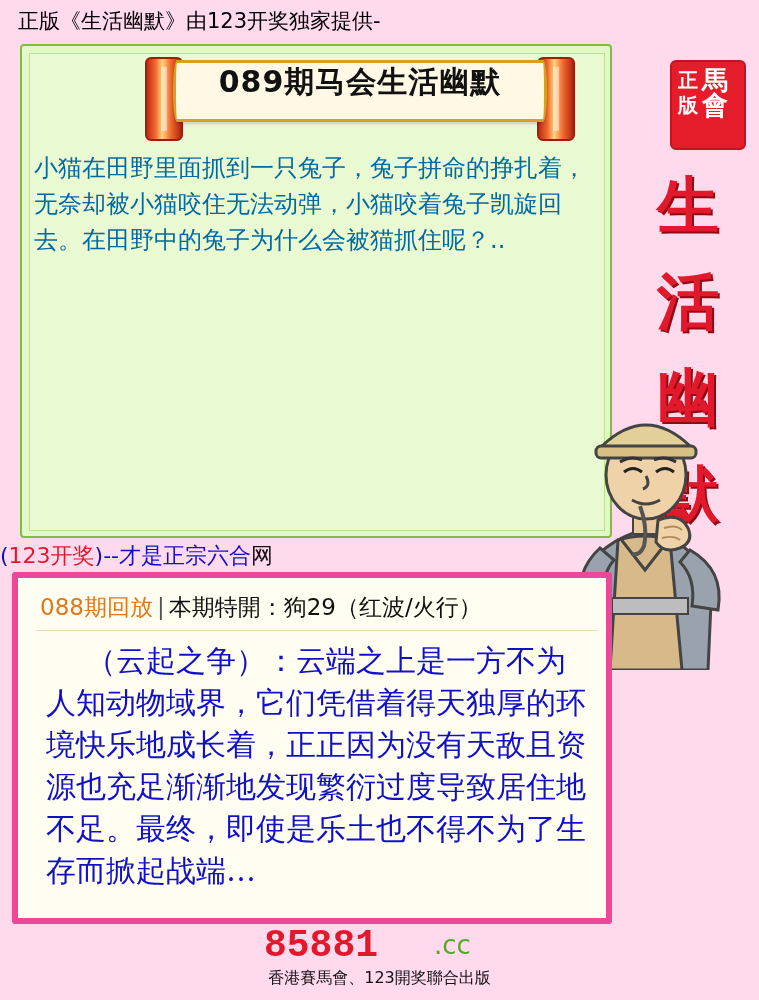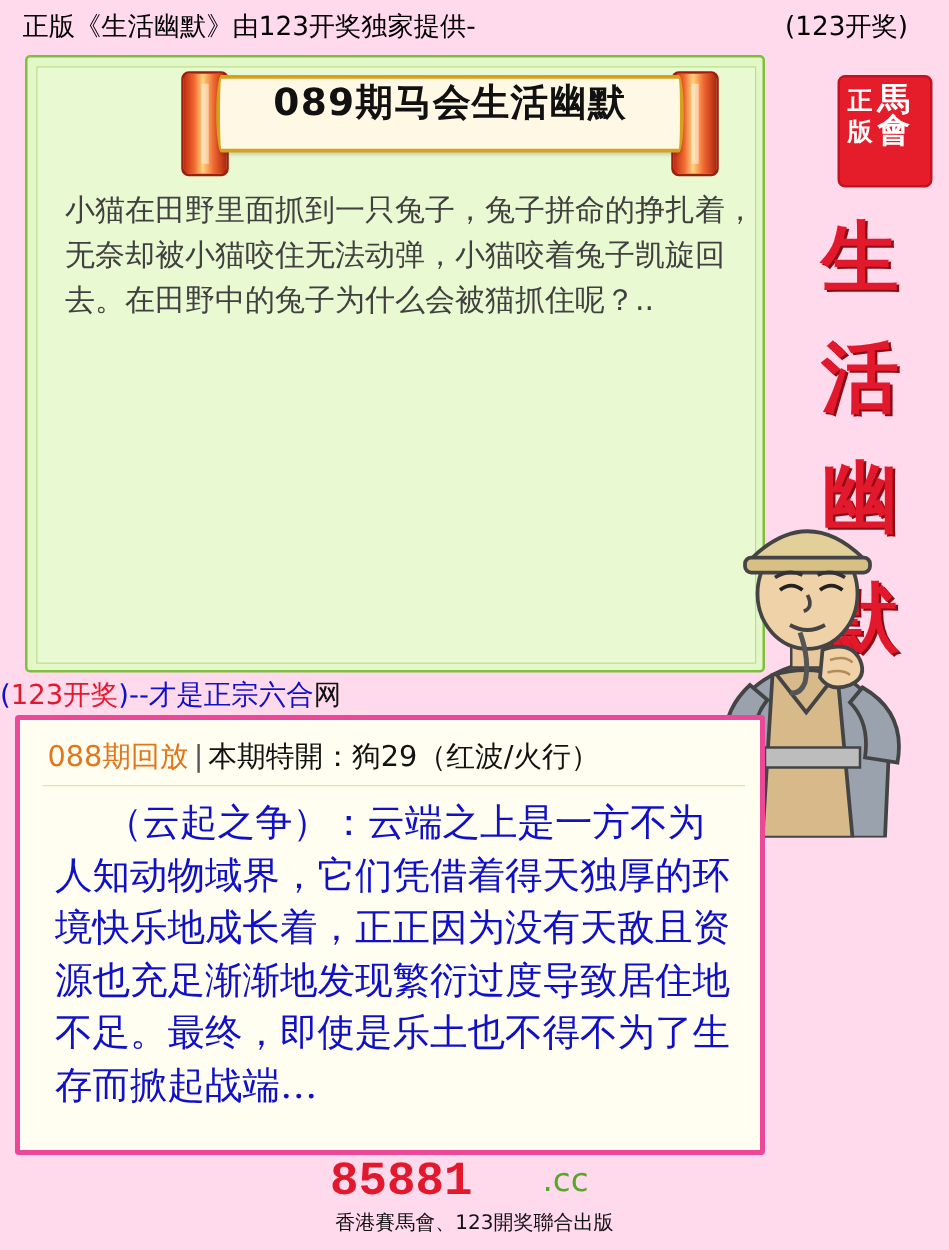--- a/index.html
+++ b/index.html
@@ -110,23 +110,22 @@
   }
 
   
   .riddle {
     position: absolute;
     left: 34px;
     top: 150px;
     width: 560px;
     font-size: 24px;
     line-height: 36px;
-    color: #404040;
+    color: #0369a1;
     font-family: "DejaVu Sans", "Liberation Sans", sans-serif;
-    margin-left: 18px;
   }
 
   
   .center-caption {
     position: absolute;
     left: 0;
     top: 541px;
     width: 612px;
     text-align: left;
     font-size: 22px;
@@ -187,21 +186,21 @@
   }
 
   
   .bottom-panel {
     position: absolute;
     left: 12px;
     top: 572px;
     width: 600px;
     height: 352px;
     background: #fffef0;
-    border: 4px solid #ec4899;
+    border: 6px solid #ec4899;
     border-radius: 3px;
     box-sizing: border-box;
   }
   .replay-line {
     position: absolute;
     left: 22px;
     top: 14px;
     font-size: 23px;
     color: #111;
     white-space: nowrap;
@@ -272,21 +271,20 @@
     text-align: center;
     font-size: 16px;
     color: #111;
   }
 </style>
 </head>
 <body>
 
 <div class="top-bar">
   <div class="top-left">正版《生活幽默》由123开奖独家提供-</div>
-  <div class="top-right">(123开奖)</div>
 </div>
 
 <div class="green-panel">
   <div class="green-inner"></div>
 </div>
 
 <div class="scroll-wrap">
   <div class="scroll-roller left"></div>
   <div class="scroll-roller right"></div>
   <div class="scroll-body"></div>

